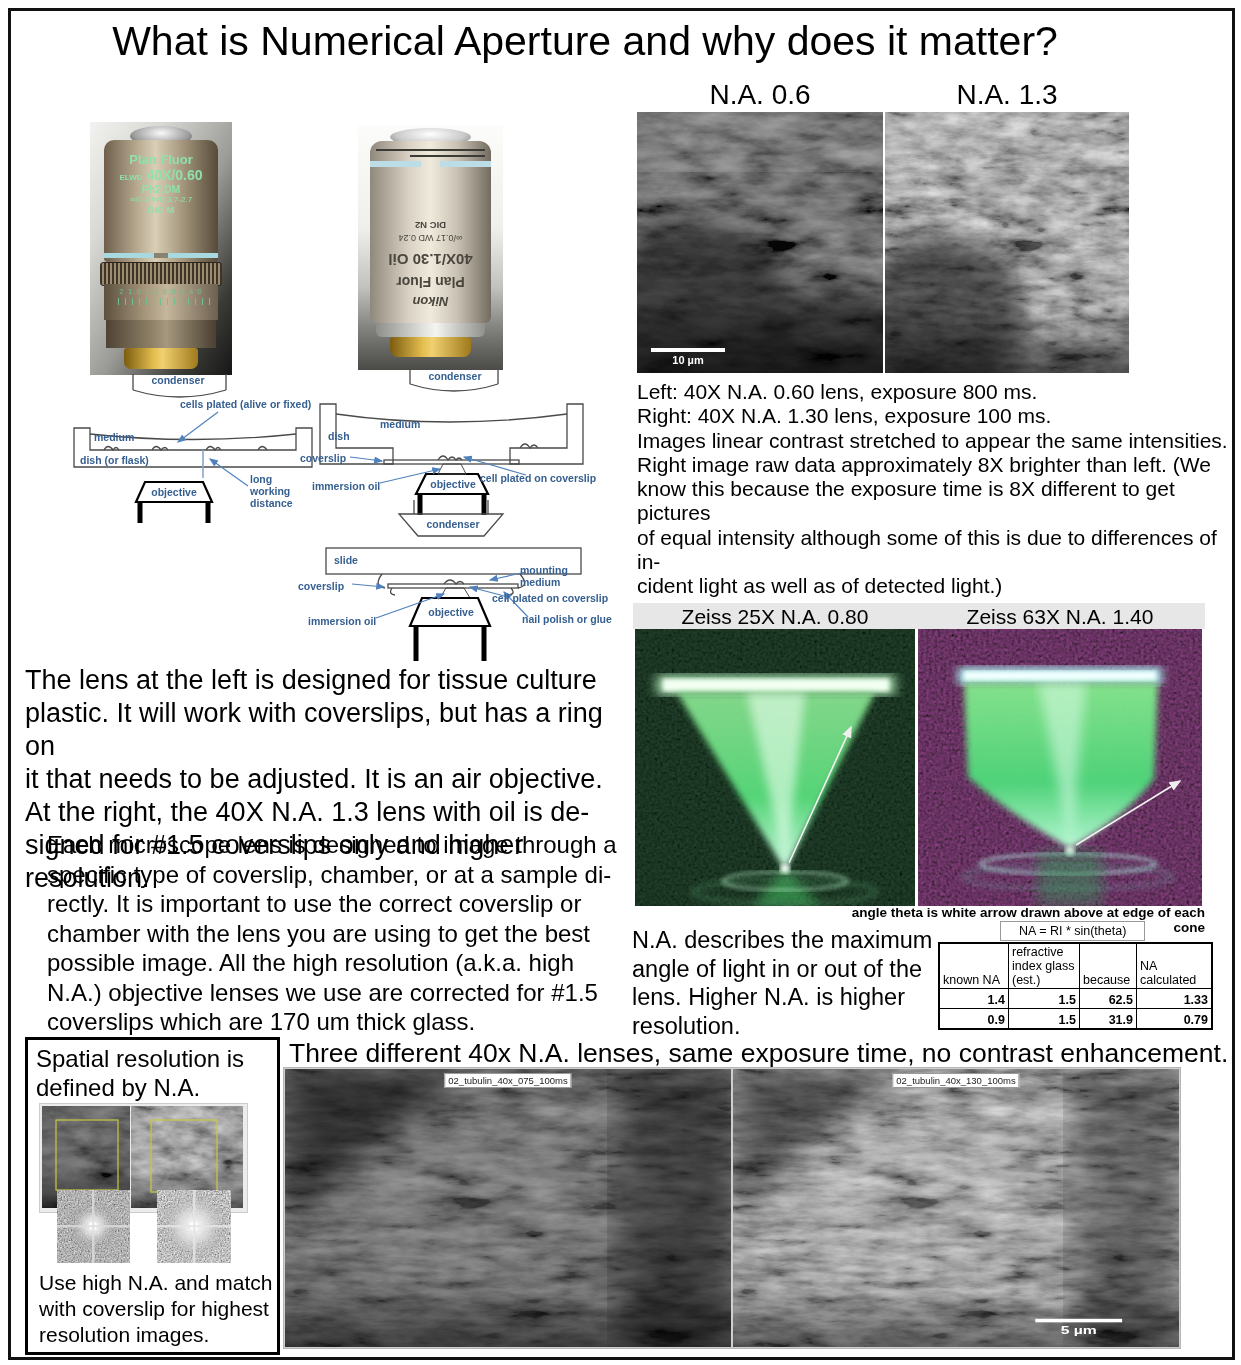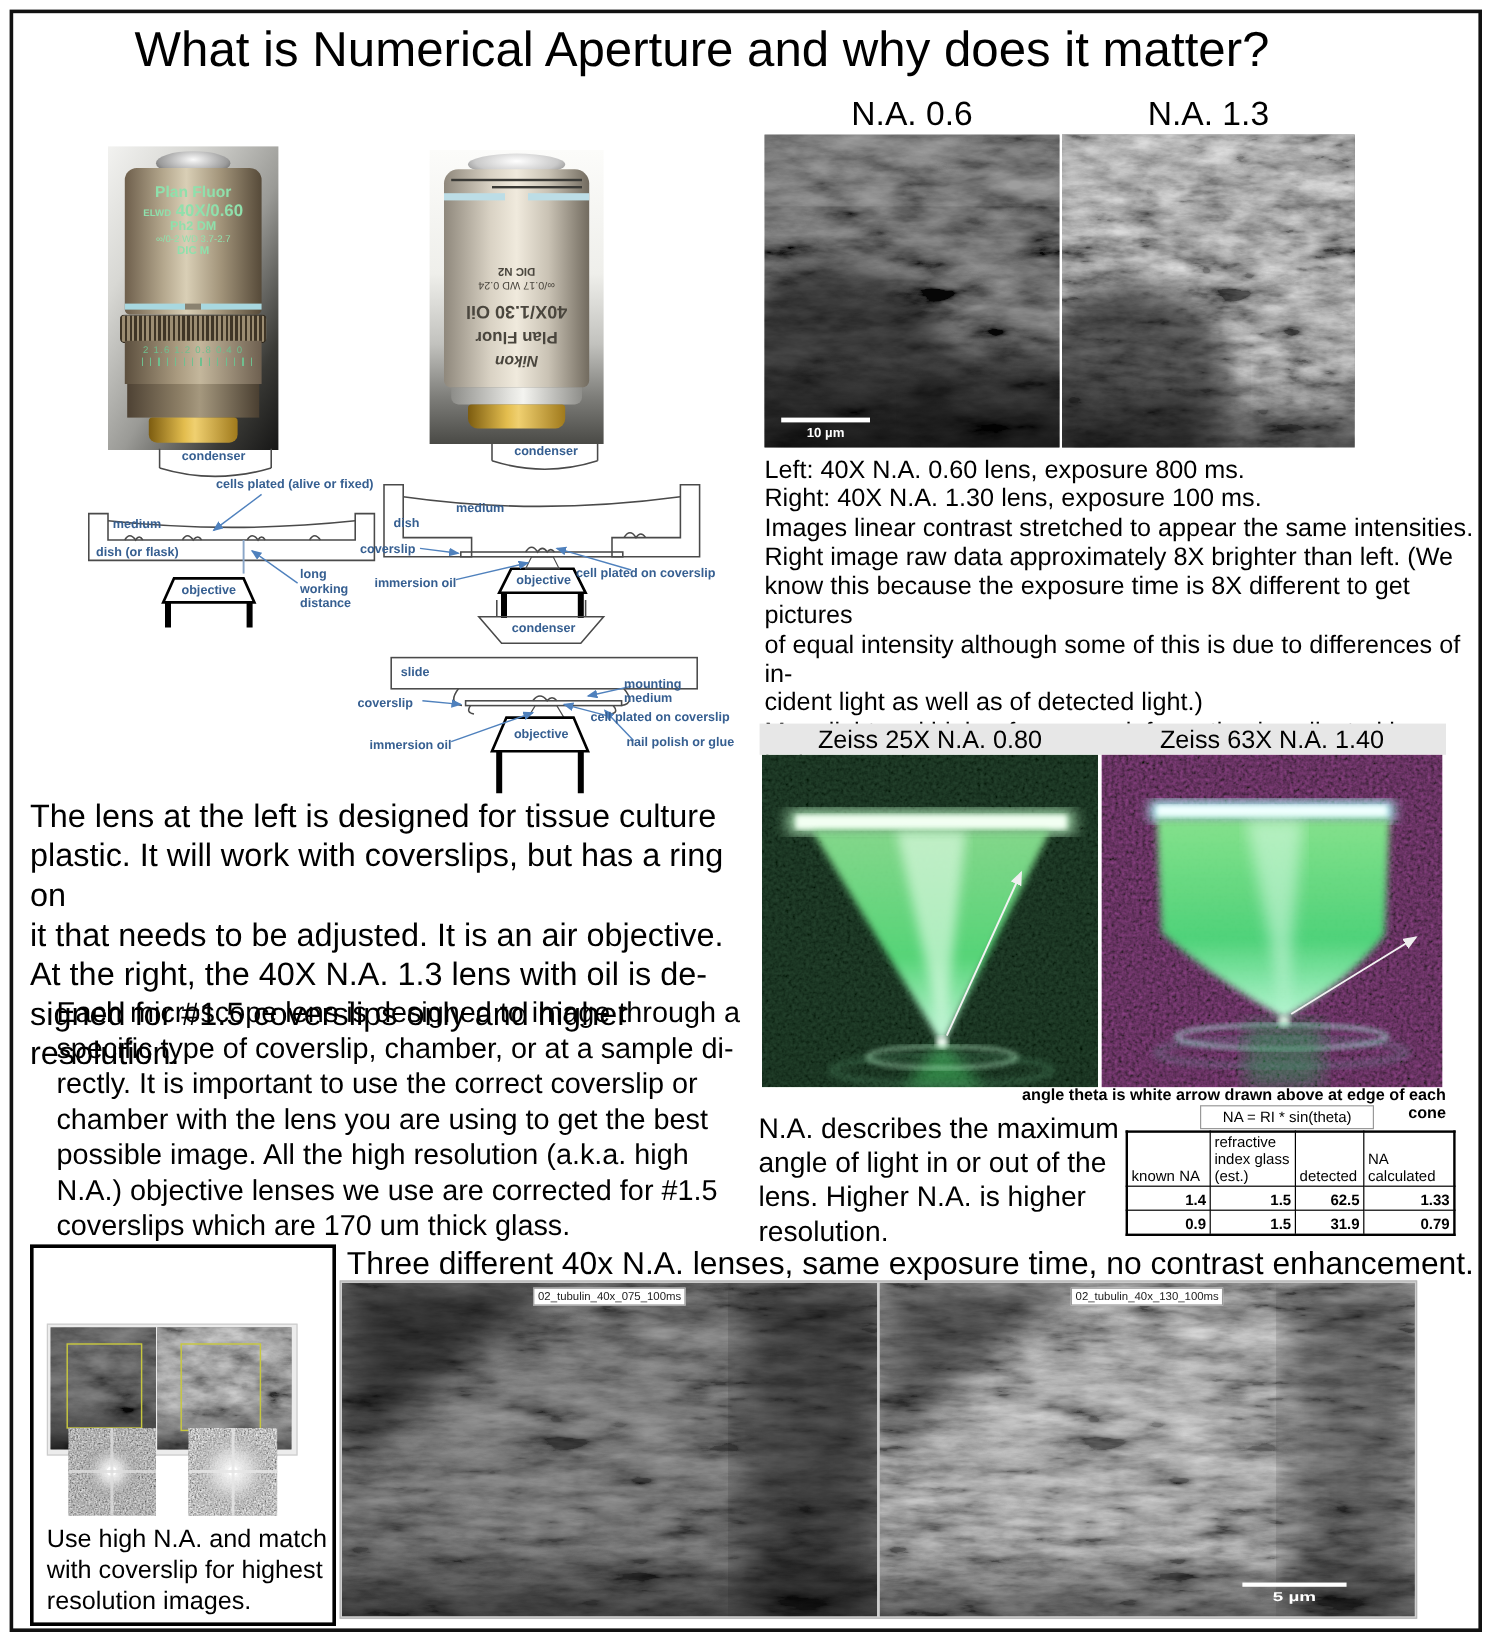--- a/index.html
+++ b/index.html
@@ -347,41 +347,43 @@
 
   <div class="abs" style="left:938px;top:921px;">
     <div class="tbl-formula">NA = RI * sin(theta)</div>
     <table class="na">
       <tbody>
           <tr>
         <td class="hdr" style="width:62px;">known NA</td>
         <td class="hdr pre" style="width:64px;">refractive
 index glass
 (est.)</td>
-        <td class="hdr" style="width:50px;">detected</td>
+        <td class="hdr" style="width:50px;">because</td>
         <td class="hdr pre" style="width:68px;">NA
 calculated</td>
       </tr>
       <tr>
         <td class="num">1.4</td>
         <td class="num">1.5</td>
         <td class="num">62.5</td>
         <td class="num">1.33</td>
       </tr>
       <tr>
         <td class="num">0.9</td>
         <td class="num">1.5</td>
         <td class="num">31.9</td>
         <td class="num">0.79</td>
       </tr>
     </tbody>
       </table>
   </div>
 
   <div class="abs" id="spatial-box" style="left:25px;top:1037px;width:249px;height:312px;">
+    <div class="abs box-title pre" style="left:8px;top:4px;">Spatial resolution is
+defined by N.A.</div>
     <div class="abs" style="left:11px;top:63px;width:207px;height:108px;background:#ececec;border:1px solid #ccc;"></div>
     <svg class="abs img" style="left:14px;top:66px;" width="88" height="102" viewBox="0 0 88 102">
       <rect width="88" height="102" fill="#111"></rect>
       <rect width="88" height="102" filter="url(#fGray)" opacity="0.5"></rect>
       <rect y="60" width="88" height="42" fill="url(#gradFade)" opacity="0.7"></rect>
       <rect x="14" y="14" width="62" height="70" fill="none" stroke="#c8c83e" stroke-width="1.2"></rect>
     </svg>
     <svg class="abs img" style="left:103px;top:66px;" width="112" height="102" viewBox="0 0 112 102">
       <rect width="112" height="102" fill="#0c0c0c"></rect>
       <rect width="112" height="102" filter="url(#fGray)" opacity="0.8"></rect>

